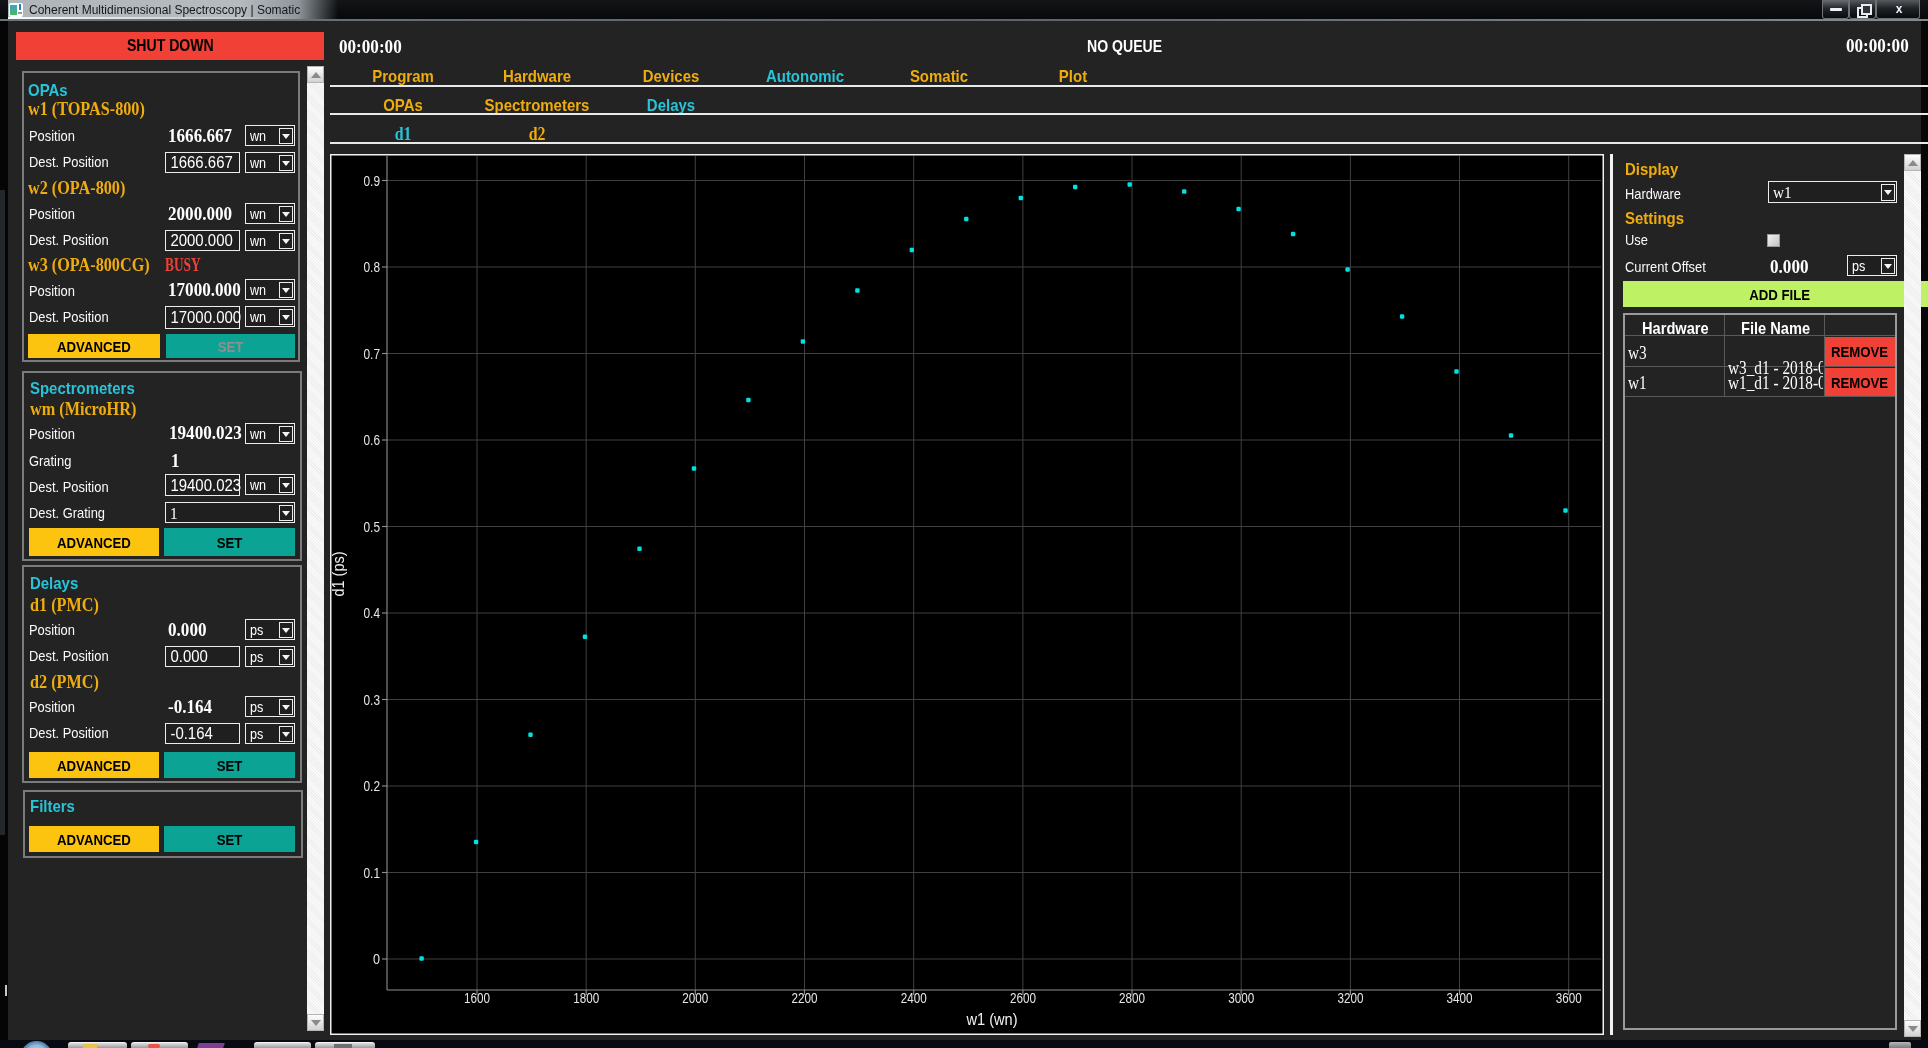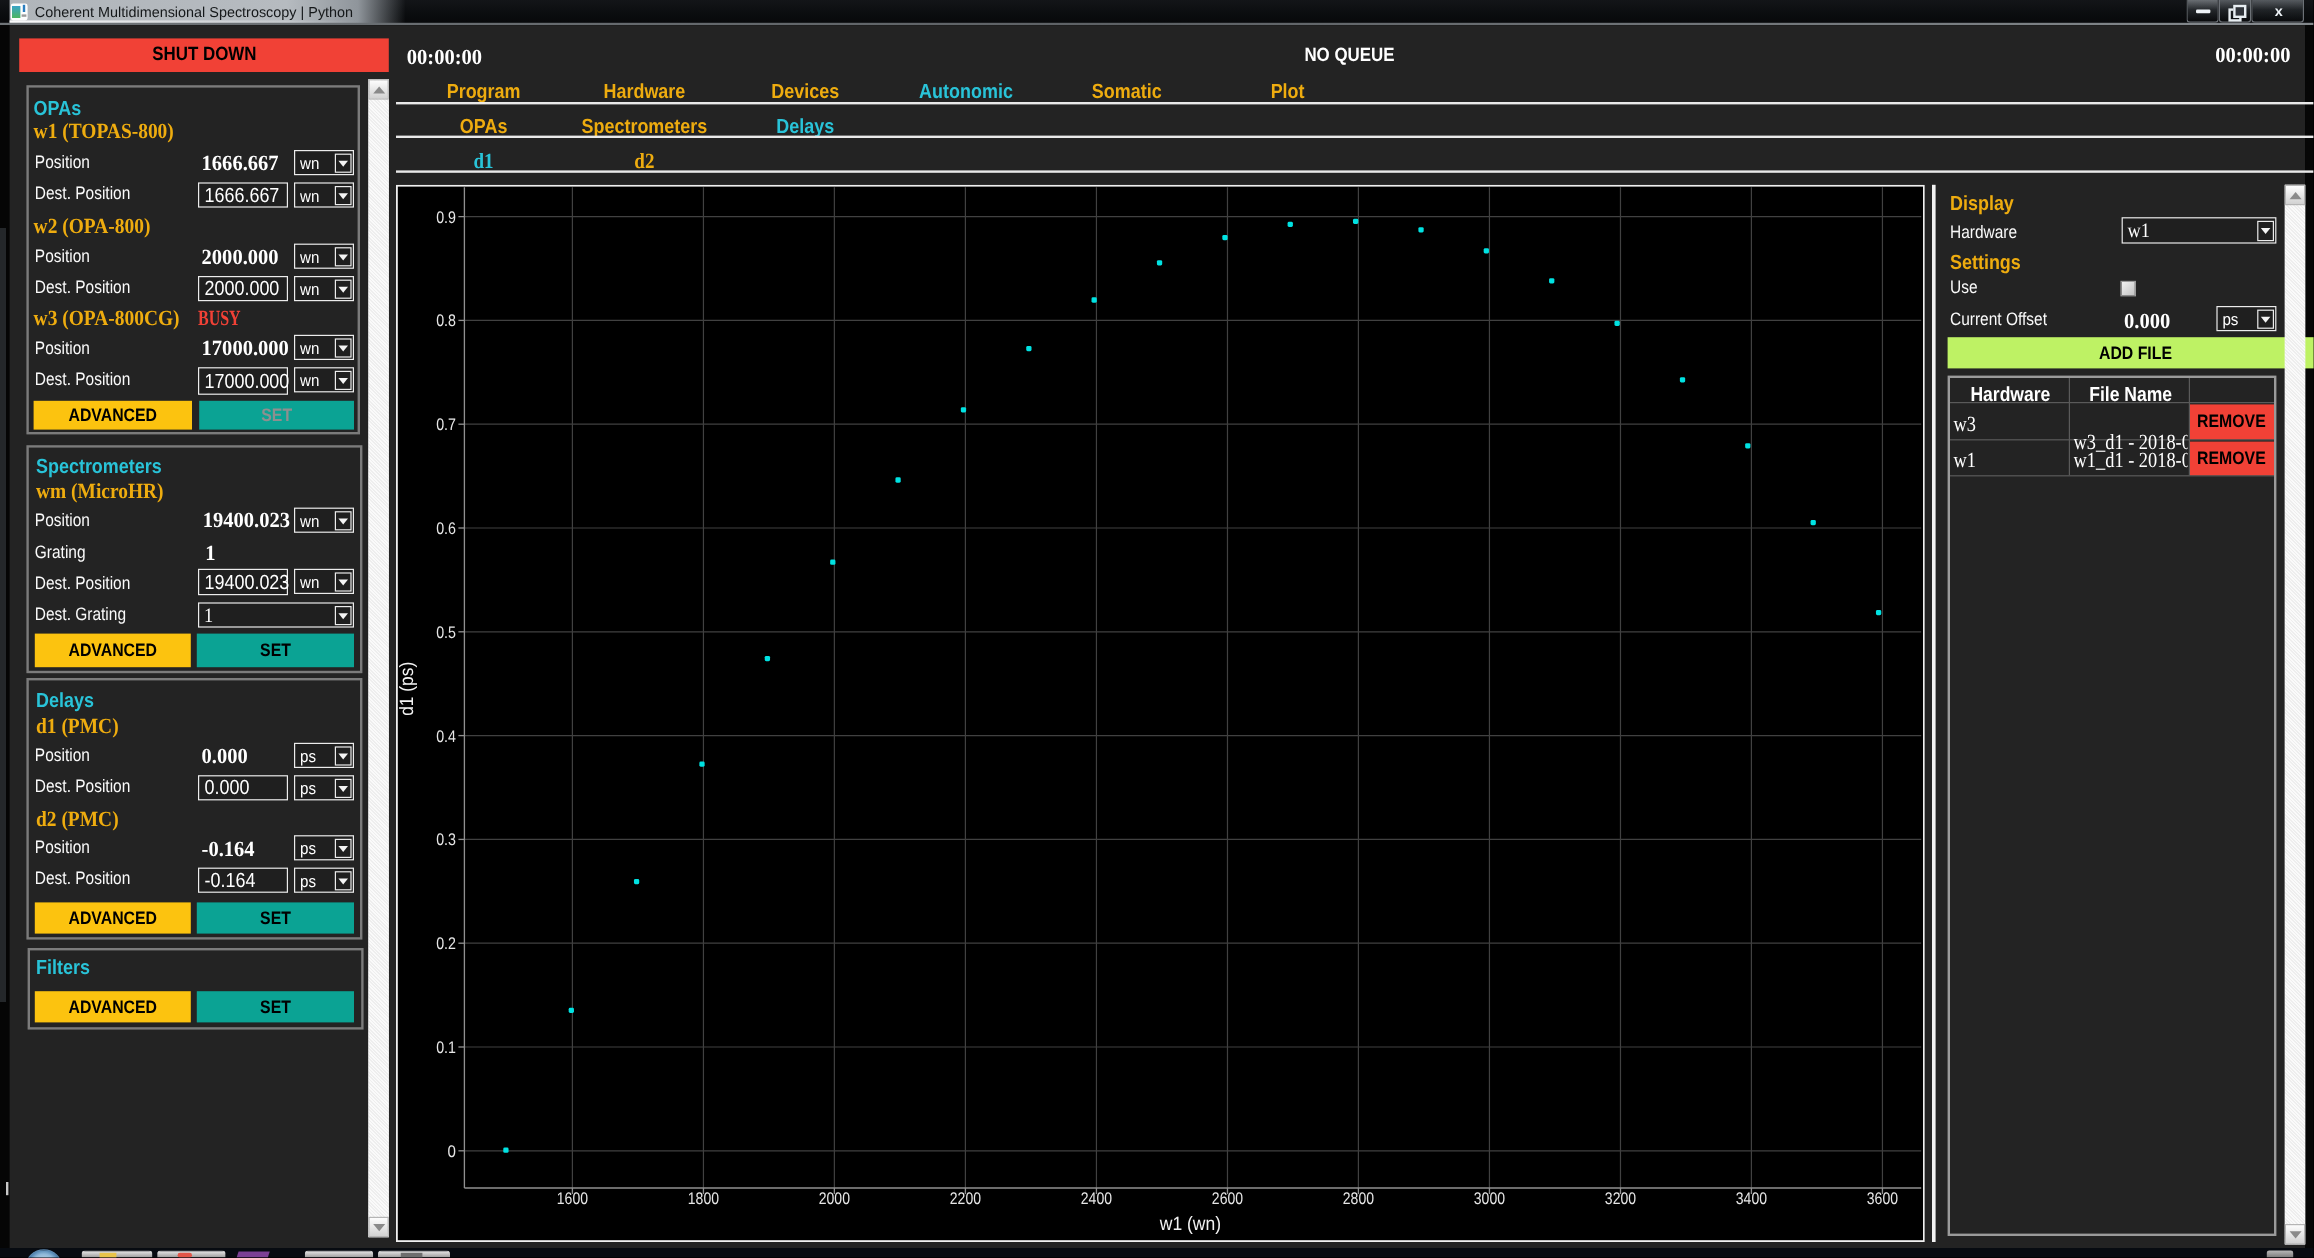--- a/index.html
+++ b/index.html
@@ -28,21 +28,21 @@
 <div class="abs" id="titlebar" style="left:0;top:0;width:1928px;height:21px;background:linear-gradient(180deg,#131518 0%,#0a0c0e 60%,#07080a 100%);"></div>
 <div class="abs" style="left:8px;top:0;width:330px;height:21px;background:linear-gradient(90deg,#b0b5ba 0%,#b6bbc0 70%,#8f959b 88%,rgba(35,38,42,0) 100%);"></div>
 <div class="abs" style="left:8px;top:17px;width:300px;height:2px;background:linear-gradient(90deg,rgba(255,255,255,0.95),rgba(255,255,255,0) 97%);"></div>
 <div class="abs" style="left:0;top:19px;width:1928px;height:2px;background:linear-gradient(90deg,#6f7478,#5d6165 50%,#83888c 97%);"></div>
 <div class="abs" style="left:0;top:21px;width:1928px;height:1px;background:#0a0a0a;"></div>
 
 <div class="abs" style="left:9px;top:3px;width:14px;height:14px;background:#fdfdfd;border-radius:2px;"></div>
 <div class="abs" style="left:10px;top:5px;width:7px;height:10px;background:linear-gradient(180deg,#3aa4c8,#4db560);"></div>
 <div class="abs" style="left:19px;top:4px;width:2px;height:6px;background:#2a7ec0;"></div>
 <div class="abs" style="left:18px;top:12px;width:4px;height:2px;background:#9a9a9a;"></div>
-<div class="abs" style="left:29px;top:4px;font:12px/13px 'Liberation Sans',sans-serif;color:#15181a;">Coherent Multidimensional Spectroscopy | Python</div>
+<div class="abs" style="left:29px;top:4px;font:12px/13px 'Liberation Sans',sans-serif;color:#15181a;">Coherent Multidimensional Spectroscopy | Somatic</div>
 
 <div class="abs" style="left:1822px;top:0;width:27px;height:19px;border:1px solid #6c7176;border-top:none;border-radius:0 0 3px 3px;background:linear-gradient(180deg,rgba(225,233,240,0.42),rgba(130,140,148,0.2) 45%,rgba(10,12,14,0.3));box-sizing:border-box;"></div>
 <div class="abs" style="left:1830px;top:8px;width:12px;height:3px;background:#eef3f7;border-radius:1px;"></div>
 <div class="abs" style="left:1849px;top:0;width:27px;height:19px;border:1px solid #6c7176;border-top:none;border-radius:0 0 3px 3px;background:linear-gradient(180deg,rgba(210,220,228,0.35),rgba(120,130,138,0.18) 45%,rgba(10,12,14,0.35));box-sizing:border-box;"></div>
 <div class="abs" style="left:1857px;top:7px;width:7px;height:7px;border:2px solid #e7edf1;background:transparent;"></div>
 <div class="abs" style="left:1861px;top:4px;width:7px;height:7px;border:2px solid #e7edf1;background:#30343a;"></div>
 <div class="abs" style="left:1876px;top:0;width:44px;height:19px;border:1px solid #6c7176;border-top:none;border-radius:0 0 3px 3px;background:linear-gradient(180deg,rgba(210,220,228,0.35),rgba(120,130,138,0.18) 45%,rgba(10,12,14,0.35));box-sizing:border-box;"></div>
 <div class="abs" style="left:1893px;top:4px;width:12px;height:11px;font:bold 12px/11px 'Liberation Sans',sans-serif;color:#eef3f7;text-align:center;">x</div>
 
 <div class="abs" style="left:0;top:21px;width:8px;height:1019px;background:#050505;"></div>

